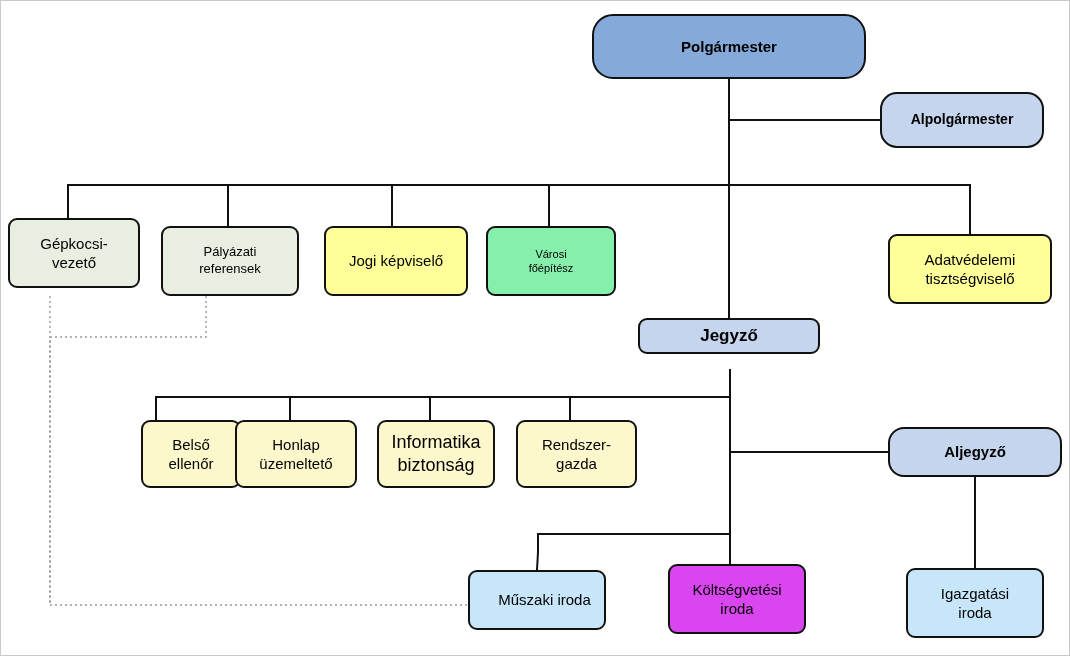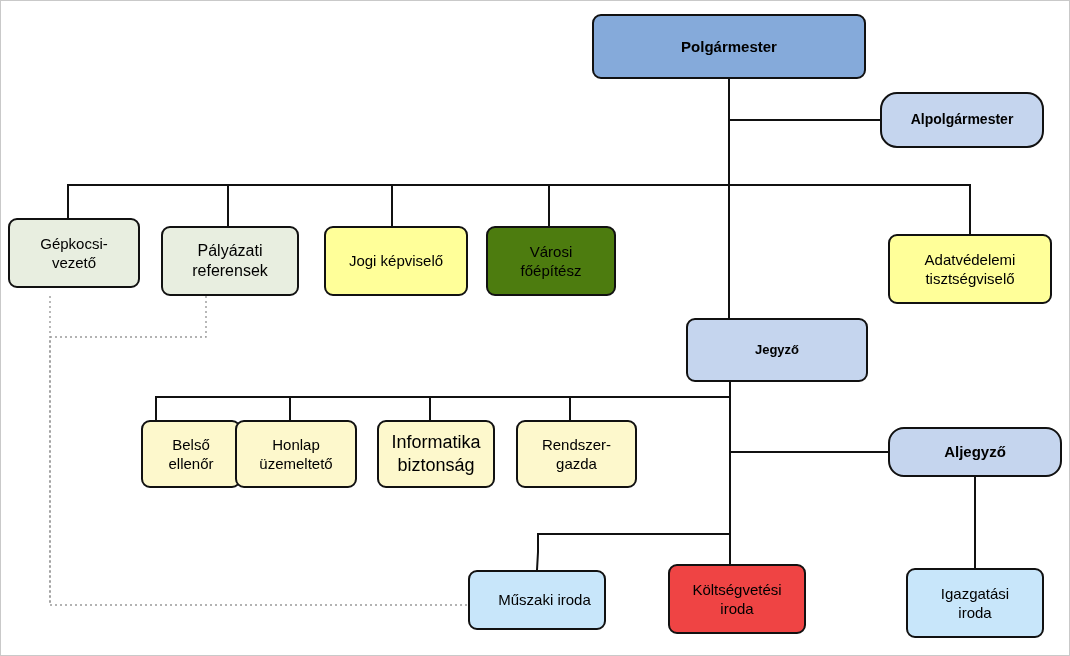--- a/index.html
+++ b/index.html
@@ -79,42 +79,42 @@
         <path d="M 430 397 L 430 420"></path>
         <path d="M 570 397 L 570 420"></path>
         <path d="M 730 452 L 888 452"></path>
         <path d="M 975 477 L 975 568"></path>
         <path d="M 730 534 L 538 534 L 538 552 L 537 570"></path>
         <path d="M 730 534 L 730 564"></path>
       </g>
   </svg>
 
   <div id="node-layer">
-      <div class="node-box bold" style="left: 592px; top: 14px; width: 274px; height: 65px; background: rgb(133, 170, 218); font-size: 15px; border-color: rgb(17, 17, 17); color: rgb(0, 0, 0);">Polgármester</div>
+      <div class="node-box bold" style="left: 592px; top: 14px; width: 274px; height: 65px; background: rgb(133, 170, 218); font-size: 15px; border-color: rgb(17, 17, 17); color: rgb(0, 0, 0); border-radius: 21px;">Polgármester</div>
       <div class="node-box bold" style="left: 880px; top: 92px; width: 164px; height: 56px; background: rgb(197, 213, 238); font-size: 14px; border-color: rgb(17, 17, 17); color: rgb(0, 0, 0); border-radius: 17px;">Alpolgármester</div>
       <div class="node-box plain" style="left: 8px; top: 218px; width: 132px; height: 70px; background: rgb(232, 238, 224); font-size: 15px; border-color: rgb(17, 17, 17); color: rgb(0, 0, 0);">Gépkocsi-
 vezető</div>
-      <div class="node-box plain" style="left: 161px; top: 226px; width: 138px; height: 70px; background: rgb(232, 238, 224); font-size: 16px; border-color: rgb(17, 17, 17); color: rgb(0, 0, 0);">Pályázati
+      <div class="node-box plain" style="left: 161px; top: 226px; width: 138px; height: 70px; background: rgb(232, 238, 224); font-size: 13px; border-color: rgb(17, 17, 17); color: rgb(0, 0, 0);">Pályázati
 referensek</div>
       <div class="node-box plain" style="left: 324px; top: 226px; width: 144px; height: 70px; background: rgb(255, 255, 153); font-size: 15px; border-color: rgb(17, 17, 17); color: rgb(0, 0, 0);">Jogi képviselő</div>
-      <div class="node-box plain" style="left: 486px; top: 226px; width: 130px; height: 70px; background: #4d7c0f; font-size: 15px; border-color: rgb(17, 17, 17); color: rgb(0, 0, 0);">Városi
+      <div class="node-box plain" style="left: 486px; top: 226px; width: 130px; height: 70px; background: #86efac; font-size: 11px; border-color: rgb(17, 17, 17); color: rgb(0, 0, 0);">Városi
 főépítész</div>
       <div class="node-box plain" style="left: 888px; top: 234px; width: 164px; height: 70px; background: rgb(255, 255, 153); font-size: 15px; border-color: rgb(17, 17, 17); color: rgb(0, 0, 0);">Adatvédelemi
 tisztségviselő</div>
-      <div class="node-box bold" style="left: 638px; top: 318px; width: 182px; height: 64px; background: rgb(197, 213, 238); font-size: 13px; border-color: rgb(17, 17, 17); color: rgb(0, 0, 0); margin-left: 48px;">Jegyző</div>
+      <div class="node-box bold" style="left: 638px; top: 318px; width: 182px; height: 36px; background: rgb(197, 213, 238); font-size: 17px; border-color: rgb(17, 17, 17); color: rgb(0, 0, 0);">Jegyző</div>
       <div class="node-box plain" style="left: 113px; top: 420px; width: 100px; height: 68px; background: rgb(253, 248, 204); font-size: 15px; border-color: rgb(17, 17, 17); color: rgb(0, 0, 0); margin-left: 28px;">Belső
 ellenőr</div>
       <div class="node-box plain" style="left: 235px; top: 420px; width: 122px; height: 68px; background: rgb(253, 248, 204); font-size: 15px; border-color: rgb(17, 17, 17); color: rgb(0, 0, 0);">Honlap
 üzemeltető</div>
       <div class="node-box plain" style="left: 377px; top: 420px; width: 118px; height: 68px; background: rgb(253, 248, 204); font-size: 18px; border-color: rgb(17, 17, 17); color: rgb(0, 0, 0);">Informatika
 biztonság</div>
       <div class="node-box plain" style="left: 516px; top: 420px; width: 121px; height: 68px; background: rgb(253, 248, 204); font-size: 15px; border-color: rgb(17, 17, 17); color: rgb(0, 0, 0);">Rendszer-
 gazda</div>
       <div class="node-box bold" style="left: 888px; top: 427px; width: 174px; height: 50px; background: rgb(197, 213, 238); font-size: 15px; border-color: rgb(17, 17, 17); color: rgb(0, 0, 0); border-radius: 16px;">Aljegyző</div>
       <div class="node-box plain" style="left: 468px; top: 570px; width: 138px; height: 60px; background: rgb(200, 230, 250); font-size: 15px; border-color: rgb(17, 17, 17); color: rgb(0, 0, 0); padding-left: 20px;">Műszaki iroda</div>
-      <div class="node-box plain" style="left: 668px; top: 564px; width: 138px; height: 70px; background: #ef4444; font-size: 15px; border-color: rgb(17, 17, 17); color: rgb(0, 0, 0);">Költségvetési
+      <div class="node-box plain" style="left: 668px; top: 564px; width: 138px; height: 70px; background: #d946ef; font-size: 15px; border-color: rgb(17, 17, 17); color: rgb(0, 0, 0);">Költségvetési
 iroda</div>
       <div class="node-box plain" style="left: 906px; top: 568px; width: 138px; height: 70px; background: rgb(200, 230, 250); font-size: 15px; border-color: rgb(17, 17, 17); color: rgb(0, 0, 0);">Igazgatási
 iroda</div>
     </div>
 
   <div class="frame-border"></div>
 </div>
 
 </body></html>

